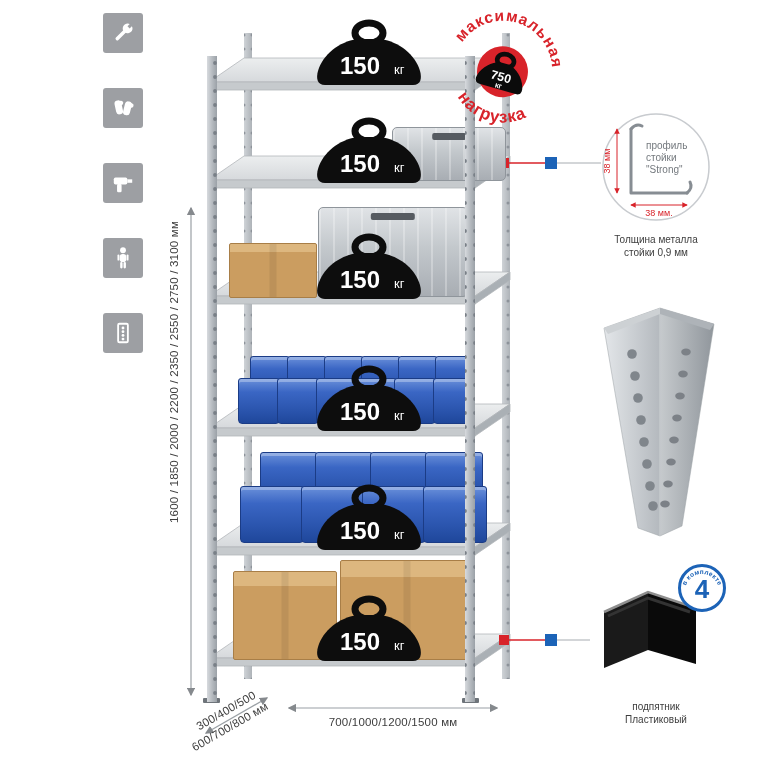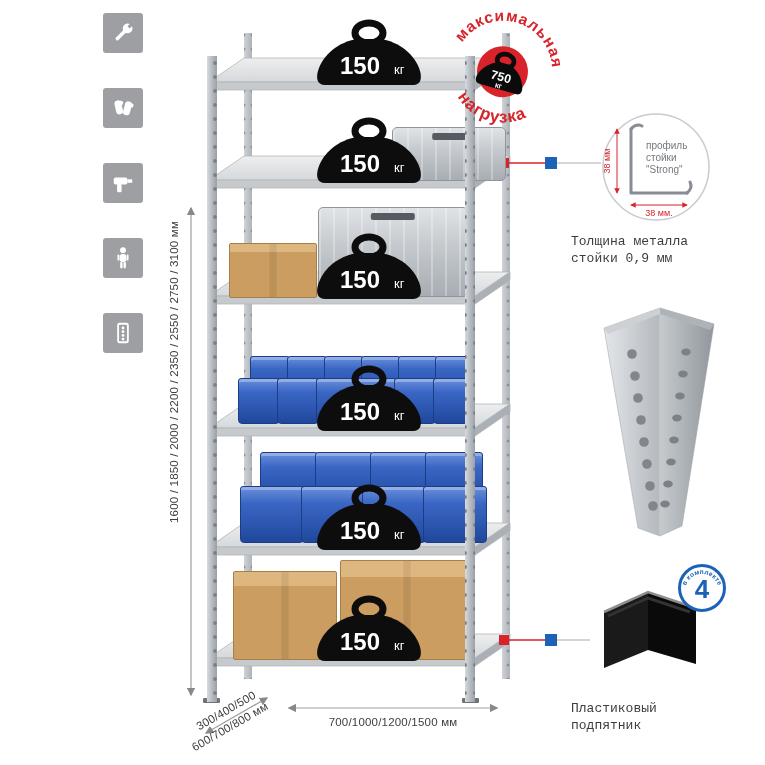--- a/index.html
+++ b/index.html
@@ -36,21 +36,21 @@
   .w1{top:18px}.w2{top:116px}.w3{top:232px}.w4{top:364px}.w5{top:483px}.w6{top:594px}
   .wv{font:bold 24px "Liberation Sans",sans-serif;fill:#fff;text-anchor:middle;}
   .wu{font:13px "Liberation Sans",sans-serif;fill:#fff;}
   
   .stamp{position:absolute;left:437px;top:2px;width:132px;height:132px;z-index:6;}
   .st{font:bold 16.5px "Liberation Sans",sans-serif;fill:#d8232a;letter-spacing:1px;text-anchor:middle;}
   .sb{font-size:18px;}
   .sv{font:bold 13px "Liberation Sans",sans-serif;fill:#fff;text-anchor:middle;}
   .sk{font:bold 8px "Liberation Sans",sans-serif;fill:#fff;text-anchor:middle;}
   
-  .caption{position:absolute;text-align:left;font-size:13px;color:#3d3d3d;line-height:1.32;z-index:3;font-family:Liberation Mono, monospace;}
+  .caption{position:absolute;text-align:center;font-size:10px;color:#3d3d3d;line-height:1.32;z-index:3;}
   .cap-profile{left:571px;top:233px;width:170px;}
   .cap-foot{left:571px;top:700px;width:170px;}
   .post-photo{position:absolute;left:582px;top:298px;width:150px;height:248px;z-index:3;}
   .foot-photo{position:absolute;left:588px;top:576px;width:124px;height:104px;z-index:3;}
   .kit-badge{position:absolute;left:676px;top:562px;width:52px;height:52px;z-index:4;}
   .kb4{font:bold 26px "Liberation Sans",sans-serif;fill:#1c63b7;text-anchor:middle;}
   .kbt{font:bold 6.5px "Liberation Sans",sans-serif;fill:#1c63b7;letter-spacing:.3px;text-anchor:middle;}
   
   .dim{font:11.5px "Liberation Sans",sans-serif;fill:#3d3d3d;letter-spacing:.2px;}
   .dimc{text-anchor:middle;}
@@ -400,17 +400,17 @@
       <defs>
           <path id="arcK" d="M9,29 A17,17 0 0 1 43,29"></path>
         </defs>
       <circle cx="26" cy="26" r="22.5" fill="#ffffff" stroke="#1c63b7" stroke-width="3"></circle>
       <text class="kbt"><textPath href="#arcK" startOffset="50%">в комплекте</textPath></text>
       <text class="kb4" x="26" y="36">4</text>
     </svg>
   </div>
 
   <div class="caption cap-foot">
+    <div>подпятник</div>
     <div>Пластиковый</div>
-    <div>подпятник</div>
   </div>
 
 </div>
 
 </body></html>

